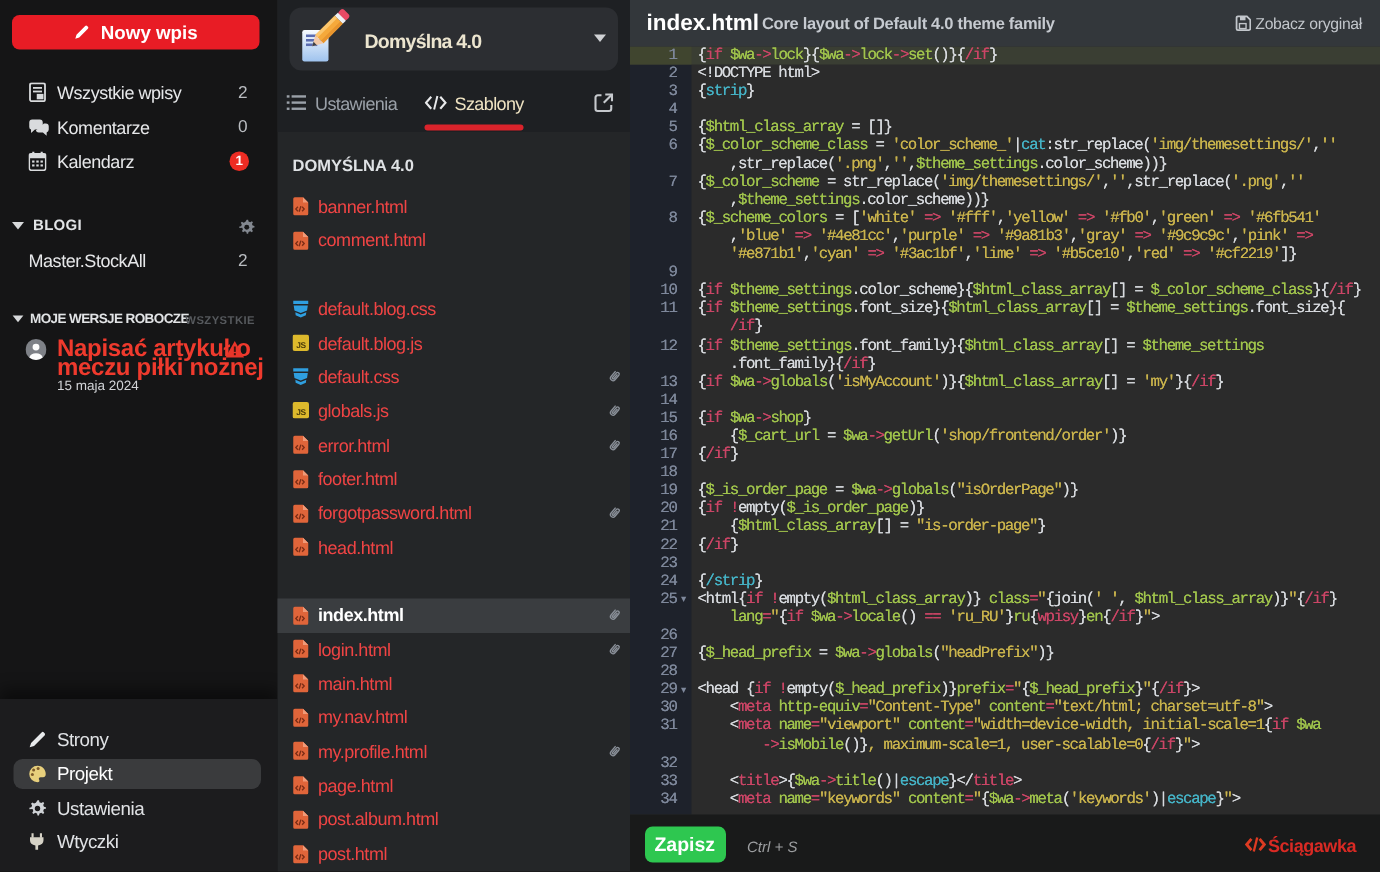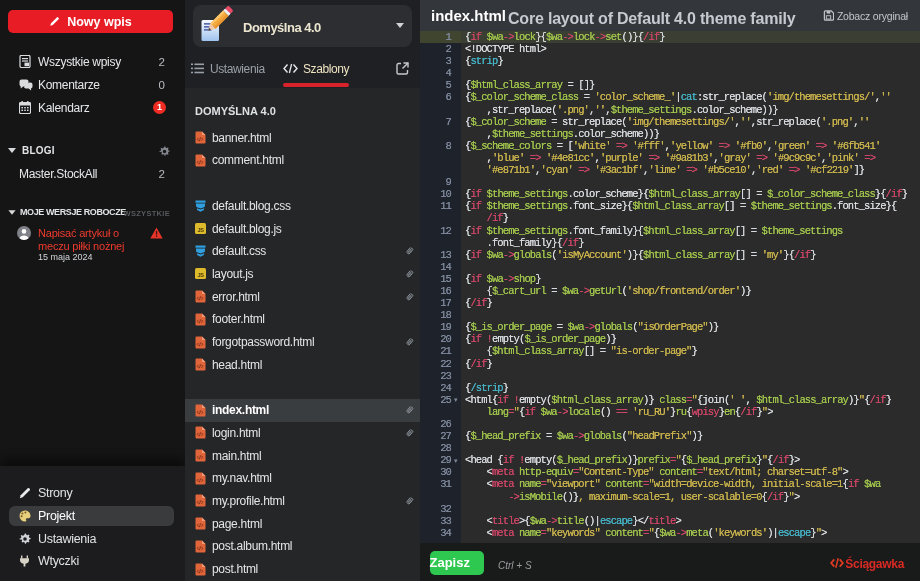--- a/index.html
+++ b/index.html
@@ -8,62 +8,62 @@
 
 #left{position:absolute;left:0;top:0;width:185px;height:581px;background:#151516}
 #newbtn{position:absolute;left:8px;top:10px;width:165px;height:23px;background:#e81c25;border-radius:5px;color:#fff;font-weight:bold;font-size:12.5px;display:flex;align-items:center;justify-content:center;gap:7px}
 .lrow{position:absolute;left:0;width:185px;height:23px;display:flex;align-items:center;color:#e6e7e9;font-size:12px;letter-spacing:-0.3px}
 .lrow .ic{position:absolute;left:19px;width:12px;height:13px}
 .lrow .tx{position:absolute;left:38px;white-space:nowrap}
 .lrow .ct{position:absolute;right:20px;color:#b9bcc0;font-size:11.5px;letter-spacing:0}
 .shead{position:absolute;left:8px;color:#e2e4e6;font-weight:bold;font-size:10px;display:flex;align-items:center;letter-spacing:.2px}
 .caret{width:0;height:0;border-left:4.5px solid transparent;border-right:4.5px solid transparent;border-top:5px solid #d7d9db;margin-right:6px}
 #badge1{position:absolute;right:19px;top:101px;width:13px;height:13px;border-radius:50%;background:#ee2c23;color:#fff;font-size:9px;font-weight:bold;text-align:center;line-height:13px}
-#draft-title{position:absolute;left:38px;top:227px;color:#ef3a2d;font-weight:normal;font-size:11px;letter-spacing:-0.2px;line-height:12.5px}
+#draft-title{position:absolute;left:38px;top:227px;color:#ef3a2d;font-weight:bold;font-size:16px;letter-spacing:-0.2px;line-height:12.5px}
 #draft-date{position:absolute;left:38px;top:252px;color:#d2d4d7;font-size:9px}
 #bottomnav{position:absolute;left:0;top:466px;width:185px;height:115px;background:#1c1c1e;box-shadow:0 -7px 10px rgba(0,0,0,.45)}
 .brow{position:absolute;left:0;width:185px;height:22px;display:flex;align-items:center;color:#e0e2e5;font-size:12.5px;letter-spacing:-0.3px}
 .brow .ic{position:absolute;left:19px;width:11px;height:12px}
 .brow .tx{position:absolute;left:38px}
 #projpill{position:absolute;left:9px;top:506px;width:165px;height:20px;background:#3a3b3d;border-radius:6px}
 
 #mid{position:absolute;left:185px;top:0;width:235px;height:581px;background:#242628}
 #midtop{position:absolute;left:0;top:0;width:235px;height:88px;background:#1e2023}
 #themecard{position:absolute;left:8px;top:5px;width:219px;height:42px;background:#2c2e32;border-radius:8px}
 #themetitle{position:absolute;left:58px;top:19.5px;color:#ece5cf;font-weight:bold;font-size:13px;letter-spacing:-0.5px}
 #themecaret{position:absolute;right:16px;top:23px;width:0;height:0;border-left:4px solid transparent;border-right:4px solid transparent;border-top:5px solid #cfd1d4}
 .tab{position:absolute;top:60px;height:17px;display:flex;align-items:center;font-size:12px;letter-spacing:-0.4px}
 #tabunder{position:absolute;left:98px;top:83px;width:66px;height:4px;background:#d9232b;border-radius:2px}
 #midlabel{position:absolute;left:10px;top:105px;color:#dfe2e5;font-weight:bold;font-size:11px;letter-spacing:0}
-.frow{position:absolute;left:0;width:235px;height:23px;display:flex;align-items:center;color:#e5e5e5;font-size:12px;letter-spacing:-0.3px}
+.frow{position:absolute;left:0;width:235px;height:23px;display:flex;align-items:center;color:#ef4444;font-size:12px;letter-spacing:-0.3px}
 .frow .fic{position:absolute;left:10px;width:11px;height:13px}
 .frow .tx{position:absolute;left:27px;white-space:nowrap}
 .frow .clip{position:absolute;right:6px;width:9px;height:10px}
 #selrow{position:absolute;left:0;width:235px;height:23px;background:#3a3d40}
 
 #editor{position:absolute;left:420px;top:0;width:500px;height:581px;background:#2b2b2b}
 #ehead{position:absolute;left:0;top:0;width:500px;height:31px;background:#33373b}
 #ehead .t1{position:absolute;left:11px;top:7px;color:#fff;font-weight:bold;font-size:15px}
-#ehead .t2{position:absolute;left:88px;top:9.5px;color:#c6cad0;font-weight:bold;font-size:16px;letter-spacing:-0.2px}
+#ehead .t2{position:absolute;left:88px;top:9.5px;color:#c6cad0;font-weight:bold;font-size:11px;letter-spacing:-0.2px}
 #ehead .t3{position:absolute;right:12px;top:9.5px;color:#c2c6cb;font-size:10.5px;letter-spacing:-0.2px}
 #gutter{position:absolute;left:0;top:31px;width:41px;height:512px;background:#1e222b}
 #hlrow{position:absolute;left:0;top:31px;width:500px;height:12.1px;background:#3a3e33}
 #hlrow2{position:absolute;left:0;top:31px;width:41px;height:12.1px;background:#40452f}
 i{font-style:normal}
 #code,#nums{text-shadow:0 0 .4px currentColor}
 pre{font-family:"Liberation Mono",monospace;font-size:10.5px;line-height:12.1px;font-weight:normal;letter-spacing:-0.91px;white-space:pre;font-kerning:none;font-variant-ligatures:none}
 #nums{position:absolute;left:0;top:31px;width:31px;text-align:right;color:#7e889b;font-weight:normal}
 #code{position:absolute;left:45px;top:31px;color:#d7dade}
 #code .g,#nums{}
 .g{color:#a0c44c}
 .y{color:#c9b34c}
 .r{color:#cb4566}
 .c{color:#45b3c6}
 #ebottom{position:absolute;left:0;top:543px;width:500px;height:38px;background:#191a1a}
-#zapisz{position:absolute;left:9.5px;top:8px;width:54px;height:23.5px;background:#2ec750;border-radius:5px;color:#fff;font-weight:bold;font-size:13px;line-height:23.5px}
+#zapisz{position:absolute;left:9.5px;top:8px;width:54px;height:23.5px;background:#2ec750;border-radius:5px;color:#fff;font-weight:bold;font-size:13px;text-align:center;line-height:23.5px}
 #ctrls{position:absolute;left:78px;top:17px;color:#9c9ea0;font-size:10px;font-style:italic}
 #sciaga{position:absolute;right:16px;top:14px;color:#d92a24;font-weight:bold;font-size:12px;letter-spacing:-0.3px}
 .fold{position:absolute;left:34px;width:7px;height:12.1px;color:#7e889b;font-size:7px;line-height:12.1px;font-family:"Liberation Sans",sans-serif}
 </style></head>
 <body>
 <div id="app">
 
 <div id="left">
   <div id="newbtn">
         <svg width="11" height="11" viewBox="0 0 11 11">
@@ -276,21 +276,21 @@
           <g transform="rotate(40 5 5.5)">
             <path d="M3.2 1.8 v5.2 a1.9 1.9 0 0 0 3.8 0 V2.6 a1.25 1.25 0 0 0 -2.5 0 v4.2 a0.65 0.65 0 0 0 1.3 0 V2.8" fill="none" stroke="#8a9099" stroke-width="1"></path>
           </g>
         </svg>
       </div>
   <div class="frow" style="top:262.4px">
         <svg class="fic" style="height:11px" viewBox="0 0 11 11">
           <rect width="11" height="11" rx="1.5" fill="#ddb92c"></rect>
           <text x="5.6" y="8.8" font-family="Liberation Sans" font-size="5.6" font-weight="bold" fill="#4a3a08" text-anchor="middle">JS</text>
         </svg>
-        <span class="tx">layout.js</span>
+        <span class="tx">globals.js</span>
         <svg class="clip" viewBox="0 0 10 11">
           <g transform="rotate(40 5 5.5)">
             <path d="M3.2 1.8 v5.2 a1.9 1.9 0 0 0 3.8 0 V2.6 a1.25 1.25 0 0 0 -2.5 0 v4.2 a0.65 0.65 0 0 0 1.3 0 V2.8" fill="none" stroke="#8a9099" stroke-width="1"></path>
           </g>
         </svg>
       </div>
   <div class="frow" style="top:285.1px">
         <svg class="fic" viewBox="0 0 11 13">
           <path d="M0.5 1.5 a1 1 0 0 1 1 -1 H7 l3.5 3.5 V11.5 a1 1 0 0 1 -1 1 h-8 a1 1 0 0 1 -1 -1 z" fill="#e0653a"></path>
           <path d="M7 0.5 V4 h3.5 Z" fill="#f09a78"></path>

